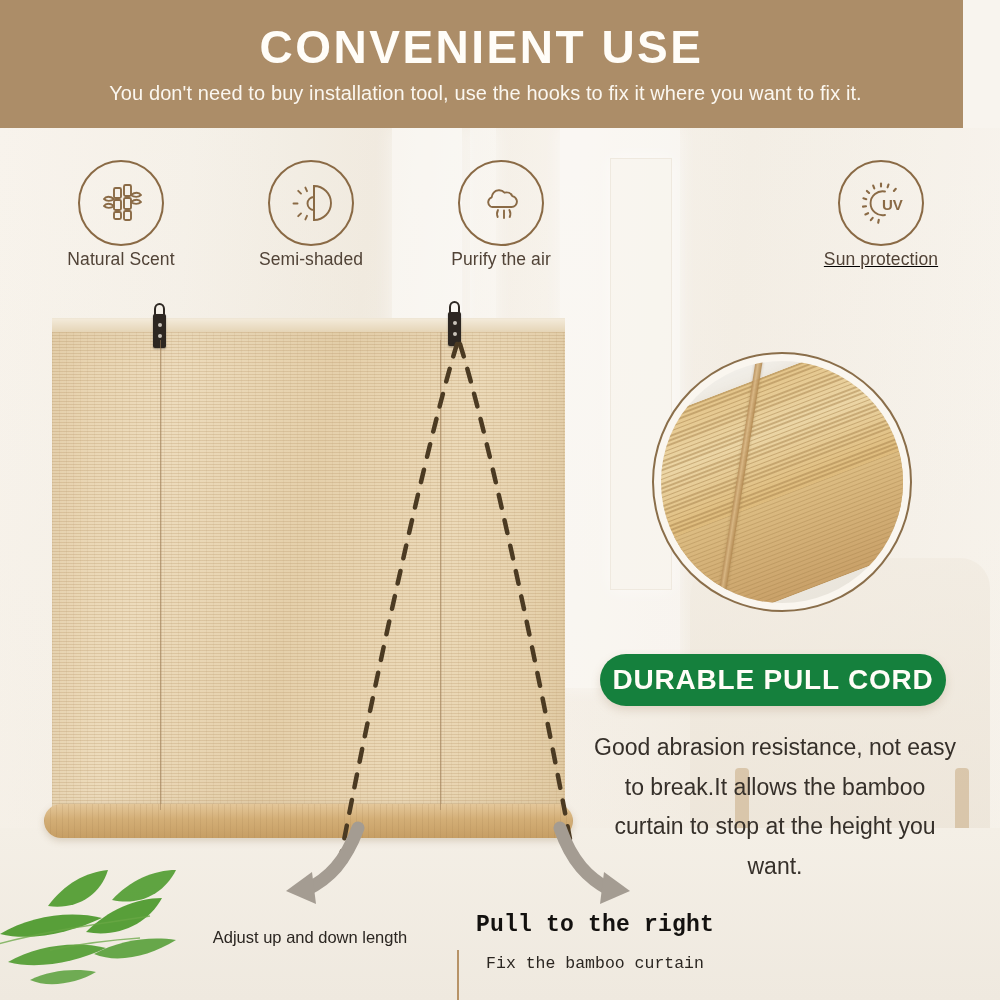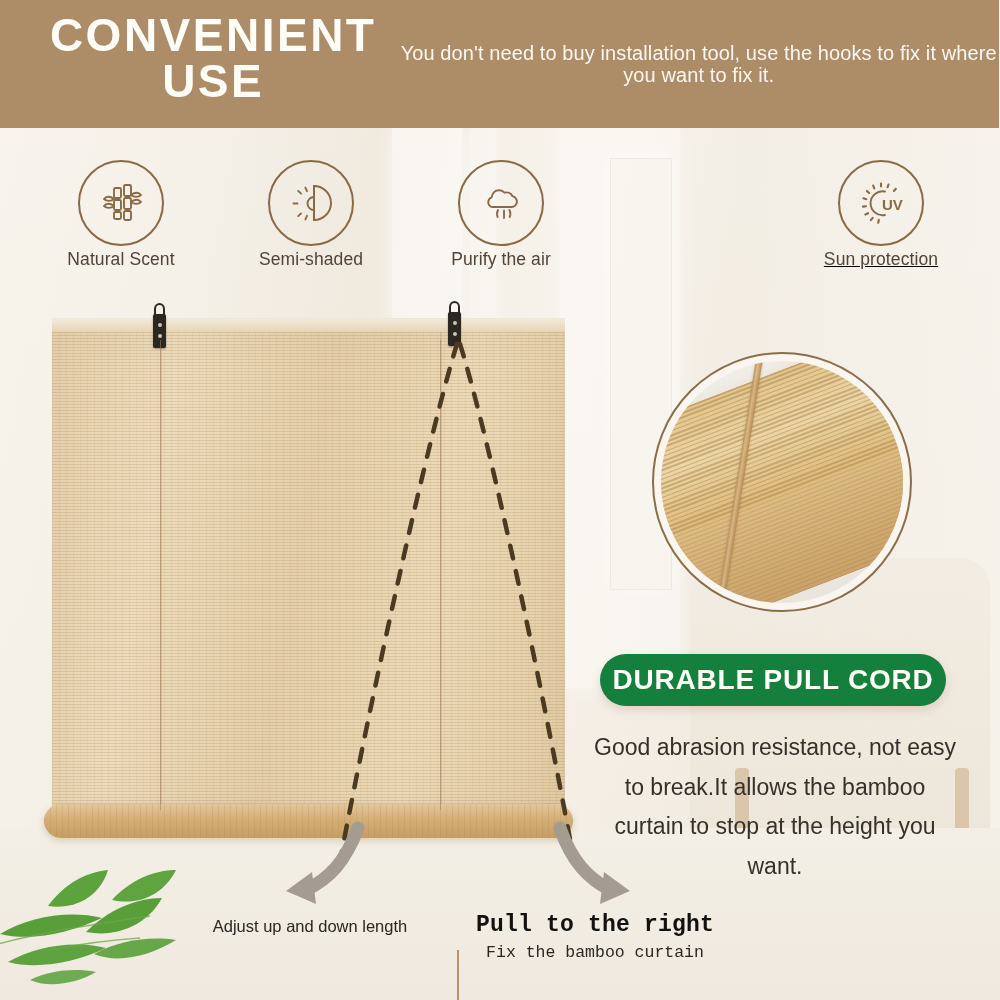--- a/index.html
+++ b/index.html
@@ -7,21 +7,21 @@
     width:1000px;height:1000px;overflow:hidden;
     font-family:"Liberation Sans", sans-serif;
     background:#f8f4ee;
   }
   .canvas{position:relative;width:1000px;height:1000px;overflow:hidden;background:#f8f4ee;}
 
   
   .header{
     position:absolute;left:0;top:0;width:963px;height:128px;
     background:#ac8d68;
-    display:flex;flex-direction:row;align-items:center;justify-content:center;padding-left:36px;
+    display:flex;flex-direction:column;align-items:center;justify-content:center;
   }
   .header-title{
     font-size:46px;font-weight:bold;color:#fffdf8;letter-spacing:2.5px;
     line-height:1;margin:0 0 12px 0;text-align:center;
     font-family:"Liberation Sans", sans-serif;
   }
   .header-sub{
     font-size:20px;color:#fbf7f0;text-align:center;line-height:1.1;
     font-weight:400;letter-spacing:0.1px;margin-left:8px;
   }
@@ -168,21 +168,21 @@
     font-family:"Liberation Sans", sans-serif;
   }
   .right-para{
     position:absolute;left:590px;top:728px;width:370px;text-align:center;
     font-size:23px;line-height:1.72;color:#36302a;
   }
 
   
   .callout{position:absolute;text-align:center;}
   .co-title{font-size:23px;font-weight:bold;color:#13110f;letter-spacing:0.2px;}
-  .co-sub{font-size:16.5px;color:#2b2621;margin-top:5px;}
+  .co-sub{font-size:16.5px;color:#2b2621;margin-top:16px;}
 
   .arrow-svg{position:absolute;left:0;top:0;width:1000px;height:1000px;pointer-events:none;}
   .leaves{position:absolute;left:-10px;top:858px;width:250px;height:130px;}
 </style>
 </head>
 <body>
 
 <div class="canvas">
 
   <div class="room">

